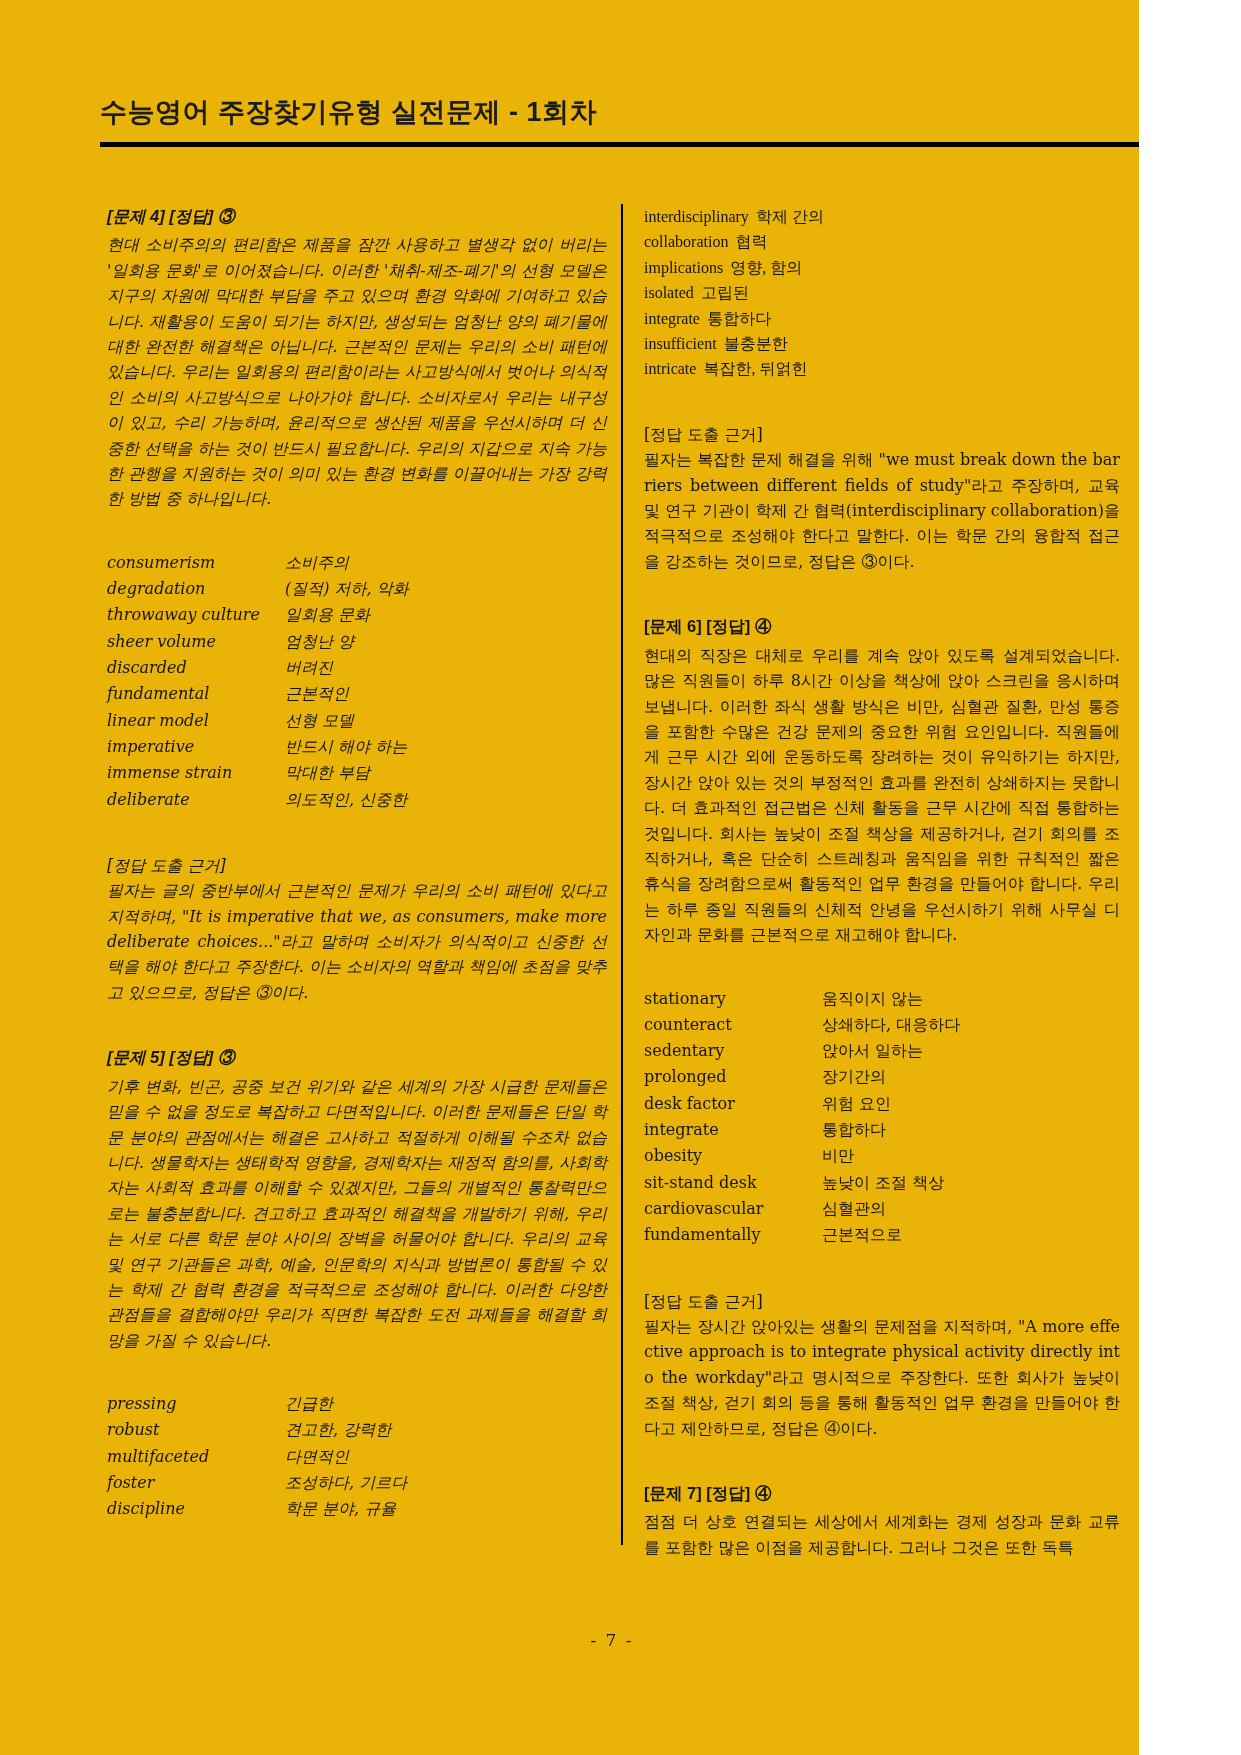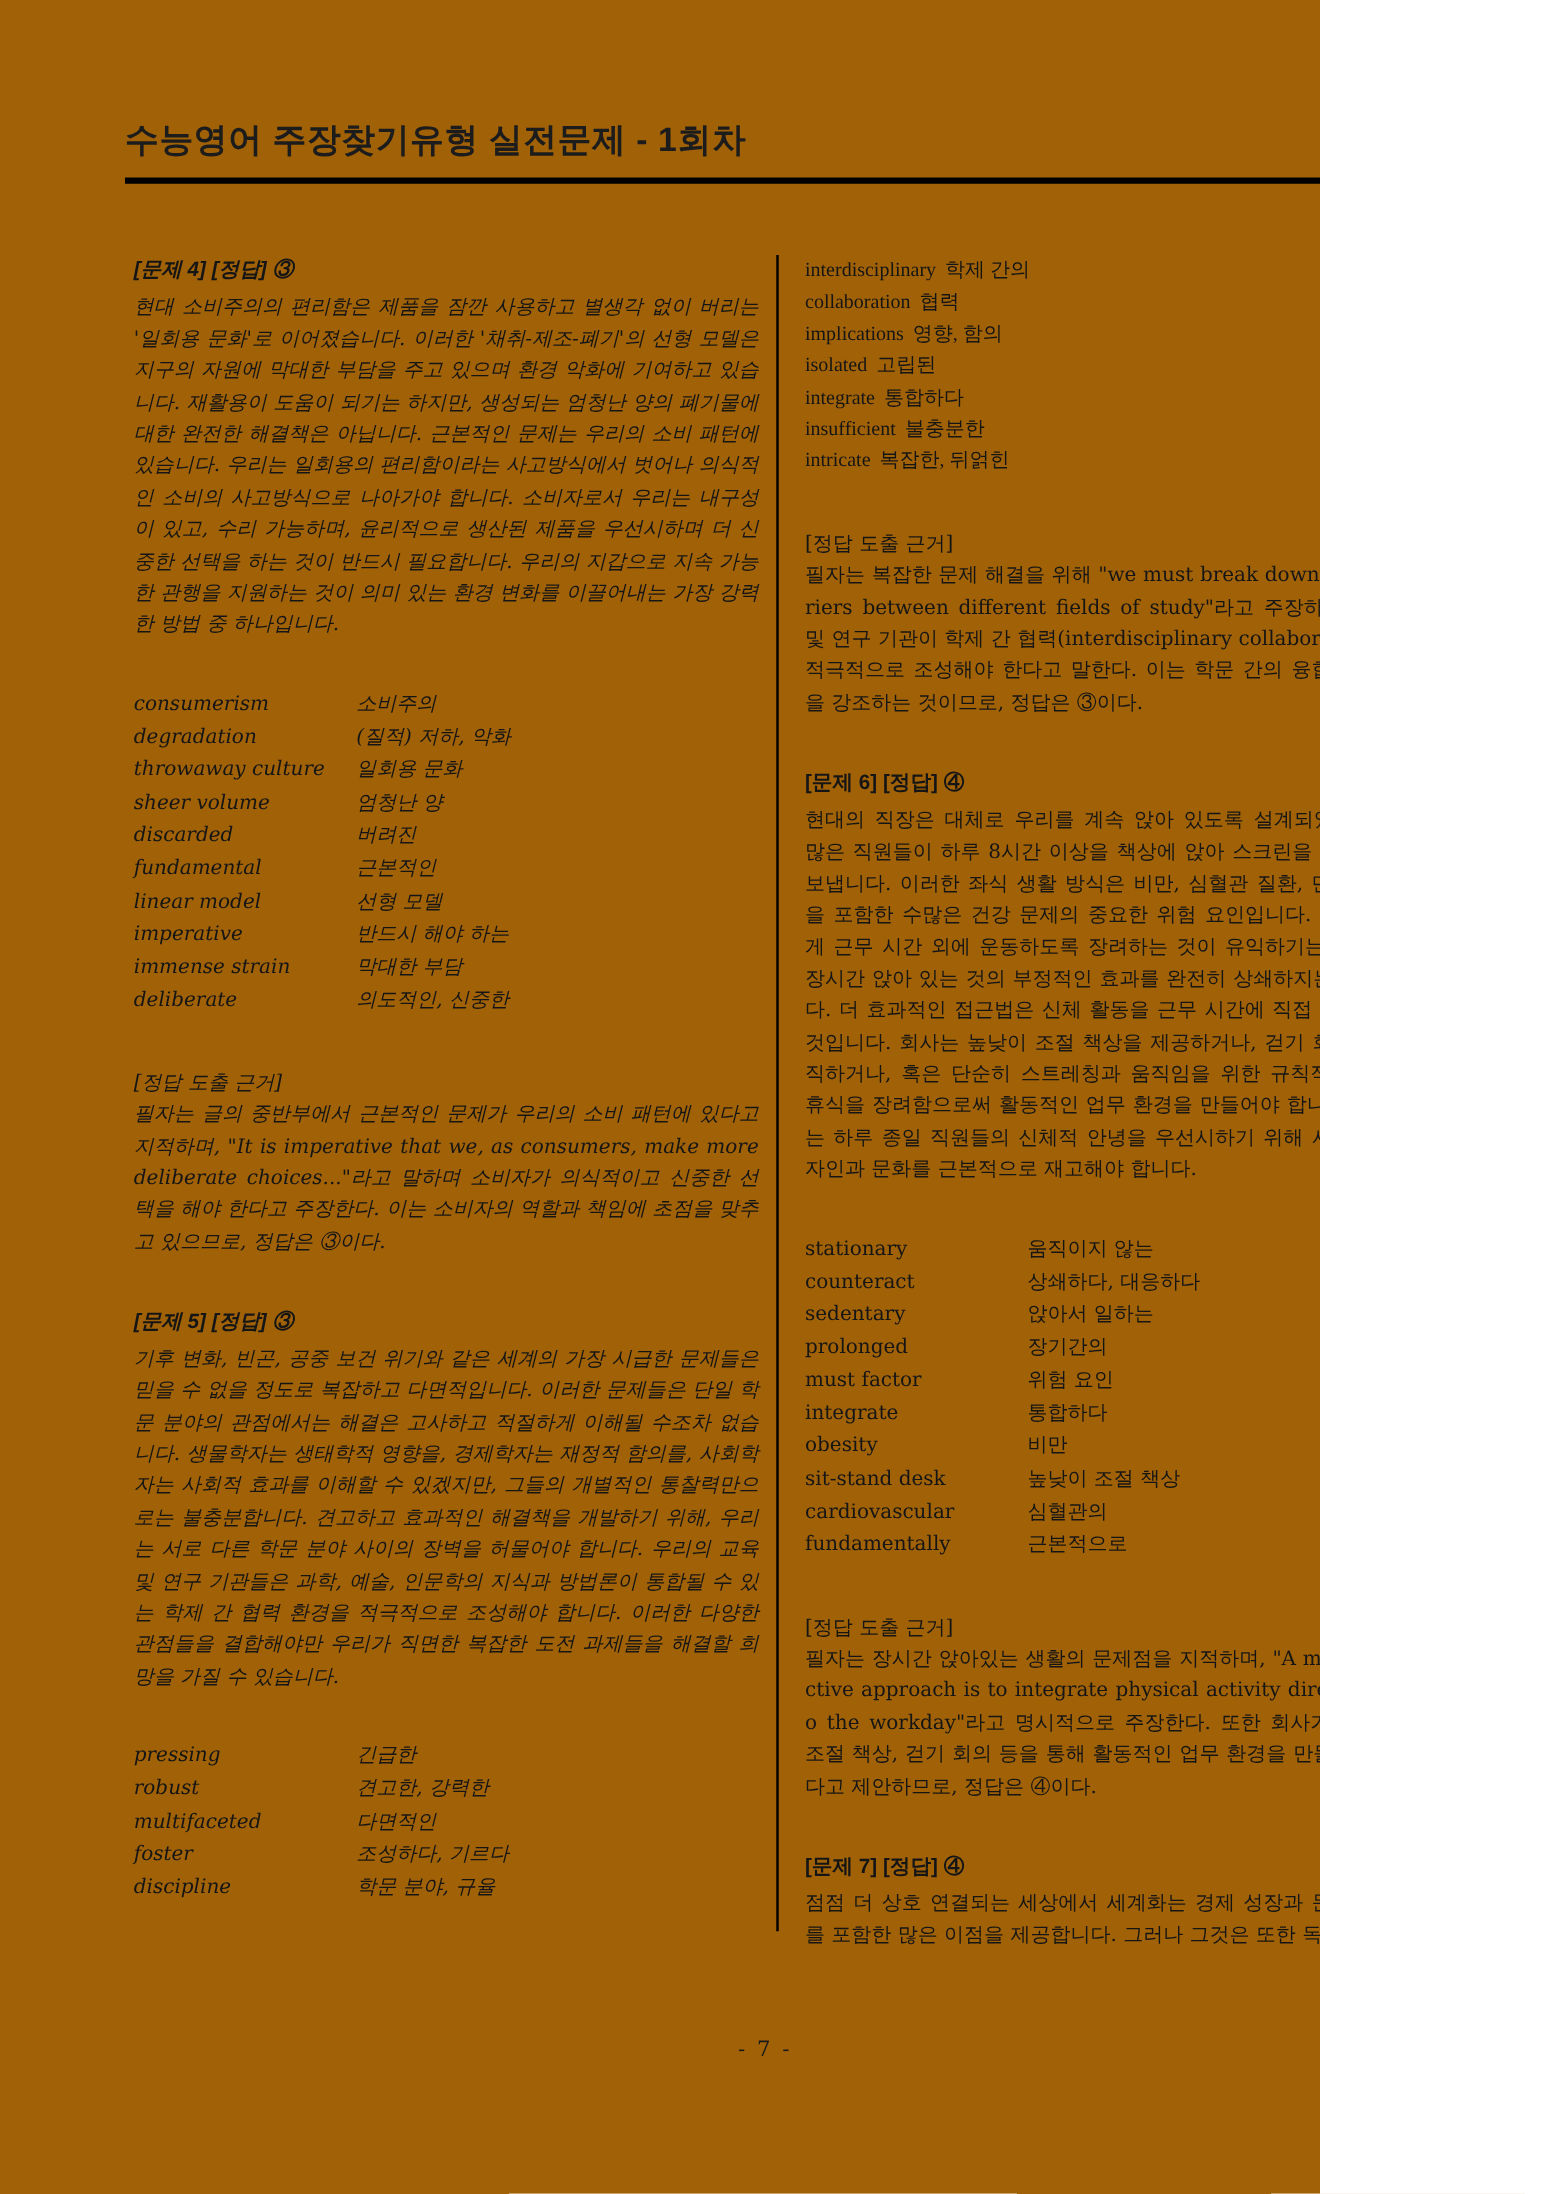--- a/index.html
+++ b/index.html
@@ -1,20 +1,20 @@
 <!DOCTYPE html>
 <html lang="ko"><head>
 <meta charset="utf-8">
 <style>
   html, body { margin: 0; padding: 0; background: #ffffff; }
   .page {
     position: relative;
-    width: 1056px;
+    width: 1139px;
     height: 1755px;
-    background: #a16207;
+    background: #eab308;
     color: #151515;
     font-family: "DejaVu Serif", serif;
     overflow: hidden;
   }
   .doc-header {
     position: absolute;
     left: 100px;
     top: 94px;
     width: 1041px;
   }
@@ -198,21 +198,21 @@
         </div>
         <div class="vocab-row">
           <span class="vocab-word">sedentary</span>
           <span class="vocab-meaning">앉아서 일하는</span>
         </div>
         <div class="vocab-row">
           <span class="vocab-word">prolonged</span>
           <span class="vocab-meaning">장기간의</span>
         </div>
         <div class="vocab-row">
-          <span class="vocab-word">must factor</span>
+          <span class="vocab-word">desk factor</span>
           <span class="vocab-meaning">위험 요인</span>
         </div>
         <div class="vocab-row">
           <span class="vocab-word">integrate</span>
           <span class="vocab-meaning">통합하다</span>
         </div>
         <div class="vocab-row">
           <span class="vocab-word">obesity</span>
           <span class="vocab-meaning">비만</span>
         </div>

